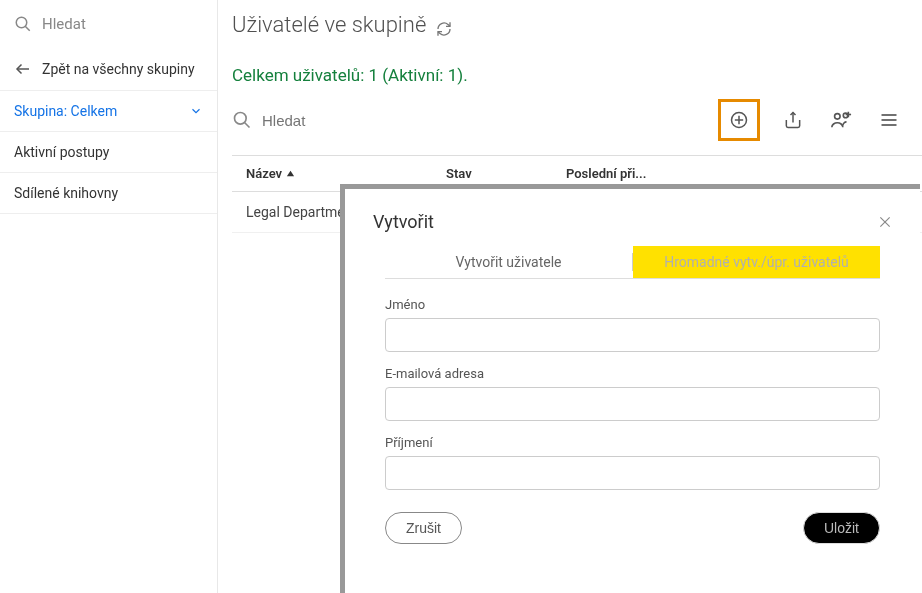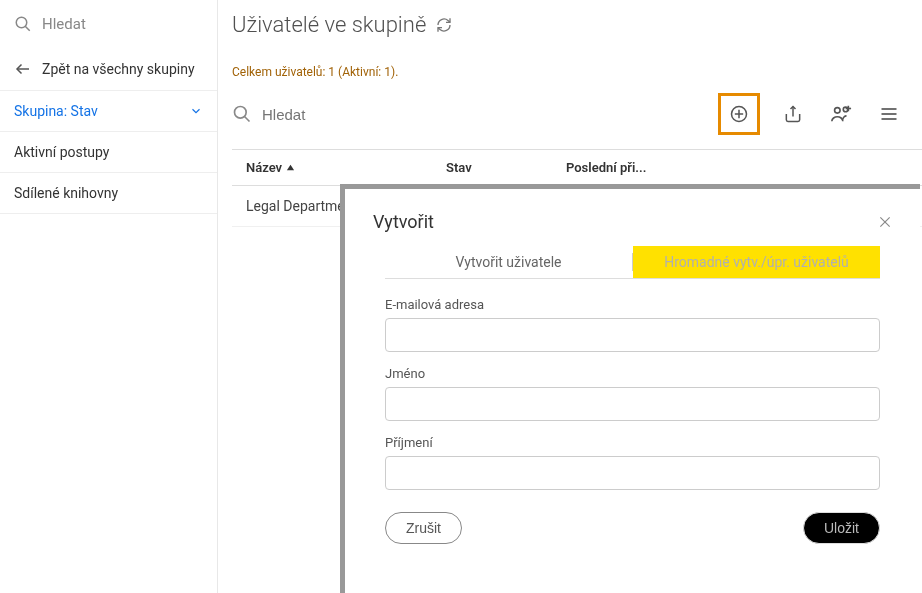--- a/index.html
+++ b/index.html
@@ -42,28 +42,28 @@
   .main {
     flex: 1;
     padding: 12px 0 0 14px;
     position: relative;
   }
   .page-title {
     font-size: 22px;
     font-weight: 300;
     color: #505050;
     display: flex;
-    align-items: center;
+    align-items: flex-end;
     gap: 10px;
     margin-bottom: 28px;
   }
   .page-title .refresh-icon { font-size: 14px; color: #777; }
   .user-count {
-    font-size: 12px;
-    color: #a16207;
+    font-size: 17px;
+    color: #15803d;
     margin-bottom: 10px;
   }
   .toolbar {
     display: flex;
     align-items: center;
     gap: 4px;
     padding: 4px 0 14px 0;
   }
   .toolbar-search {
     display: flex;
@@ -223,21 +223,21 @@
     <div class="sidebar-item back">
       <span class="icon">
         <svg width="18" height="18" viewBox="0 0 24 24" fill="none" stroke="currentColor" stroke-width="2">
             <line x1="20" y1="12" x2="4" y2="12"></line>
             <polyline points="10 18 4 12 10 6"></polyline>
           </svg>
       </span>
       <span>Zpět na všechny skupiny</span>
     </div>
     <div class="sidebar-item active">
-      <span>Skupina: Stav</span>
+      <span>Skupina: Celkem</span>
       <span class="chevron">
         <svg width="14" height="14" viewBox="0 0 24 24" fill="none" stroke="currentColor" stroke-width="2">
             <polyline points="6 9 12 15 18 9"></polyline>
           </svg>
       </span>
     </div>
     <div class="sidebar-item">
       <span>Aktivní postupy</span>
     </div>
     <div class="sidebar-item">
@@ -335,25 +335,25 @@
         </svg>
     </div>
   </div>
   <div class="modal-tabs">
     <div class="modal-tab">Vytvořit uživatele</div>
     <div class="tab-divider"></div>
     <div class="modal-tab highlighted">Hromadné vytv./úpr. uživatelů</div>
   </div>
   <div class="modal-body">
     <div class="form-group">
+      <label class="form-label">Jméno</label>
+      <input class="form-input" type="text" style="">
+    </div>
+    <div class="form-group">
       <label class="form-label">E-mailová adresa</label>
-      <input class="form-input" type="text" style="">
-    </div>
-    <div class="form-group">
-      <label class="form-label">Jméno</label>
       <input class="form-input" type="text" style="">
     </div>
     <div class="form-group">
       <label class="form-label">Příjmení</label>
       <input class="form-input" type="text" style="">
     </div>
   </div>
   <div class="modal-footer">
     <button class="btn btn-secondary">Zrušit</button>
     <button class="btn btn-primary">Uložit</button>

